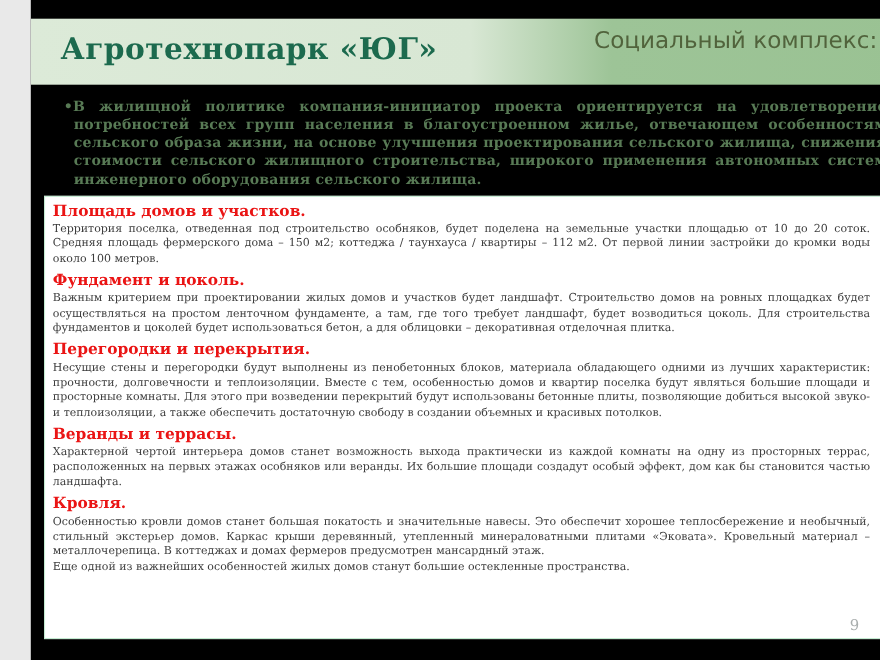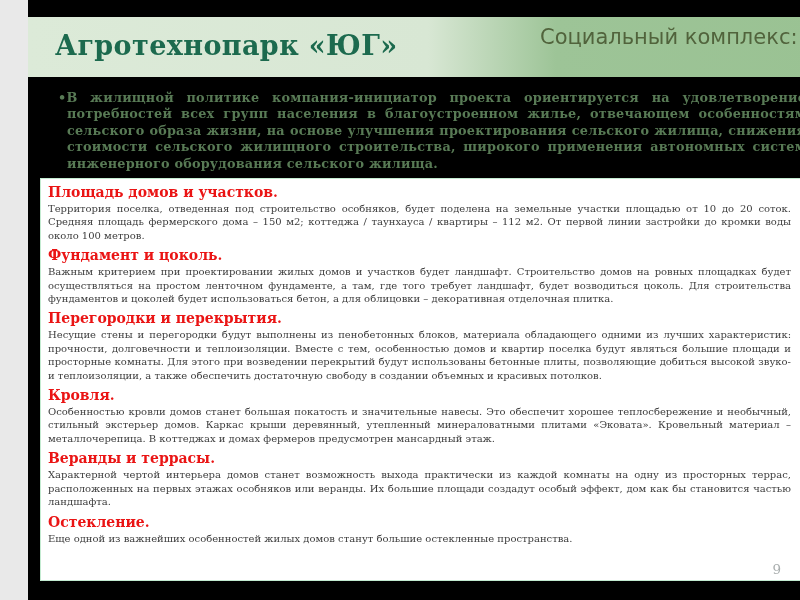--- a/index.html
+++ b/index.html
@@ -126,35 +126,34 @@
     </div>
 
     <div class="section">
       <div class="section-heading">Перегородки и перекрытия.</div>
       <div class="section-body">
         <p>Несущие стены и перегородки будут выполнены из пенобетонных блоков, материала обладающего одними из лучших характеристик: прочности, долговечности и теплоизоляции. Вместе с тем, особенностью домов и квартир поселка будут являться большие площади и просторные комнаты. Для этого при возведении перекрытий будут использованы бетонные плиты, позволяющие добиться высокой звуко- и теплоизоляции, а также обеспечить достаточную свободу в создании объемных и красивых потолков.</p>
       </div>
     </div>
 
     <div class="section">
+      <div class="section-heading">Веранды и террасы.</div>
+      <div class="section-body">
+        <p>Характерной чертой интерьера домов станет возможность выхода практически из каждой комнаты на одну из просторных террас, расположенных на первых этажах особняков или веранды. Их большие площади создадут особый эффект, дом как бы становится частью ландшафта.</p>
+      </div>
+    </div>
+
+    <div class="section">
       <div class="section-heading">Кровля.</div>
       <div class="section-body">
         <p>Особенностью кровли домов станет большая покатость и значительные навесы. Это обеспечит хорошее теплосбережение и необычный, стильный экстерьер домов. Каркас крыши деревянный, утепленный минераловатными плитами «Эковата». Кровельный материал – металлочерепица. В коттеджах и домах фермеров предусмотрен мансардный этаж.</p>
       </div>
     </div>
 
     <div class="section">
-      <div class="section-heading">Веранды и террасы.</div>
-      <div class="section-body">
-        <p>Характерной чертой интерьера домов станет возможность выхода практически из каждой комнаты на одну из просторных террас, расположенных на первых этажах особняков или веранды. Их большие площади создадут особый эффект, дом как бы становится частью ландшафта.</p>
-      </div>
-    </div>
-
-    <div class="section">
-      <div class="section-heading">Остекление.</div>
       <div class="section-body">
         <p>Еще одной из важнейших особенностей жилых домов станут большие остекленные пространства.</p>
 
       </div>
     </div>
 
     <div class="page-number">9</div>
   </div>
 
 </div>

